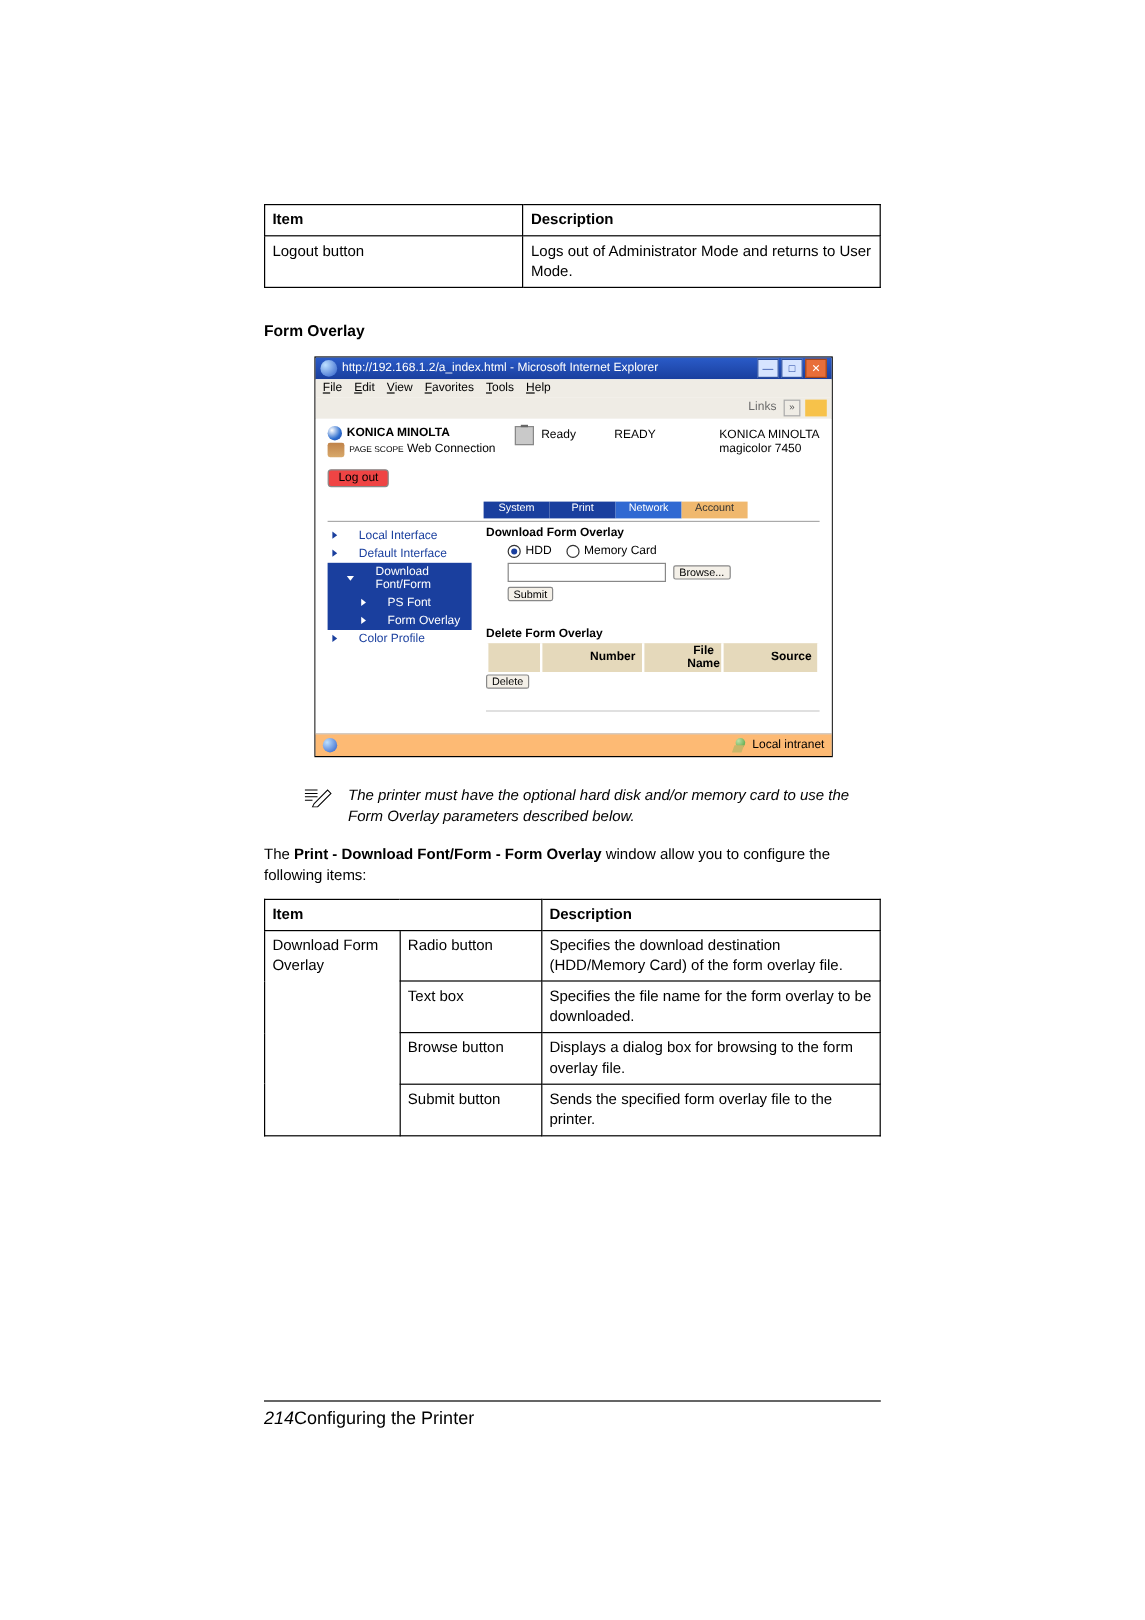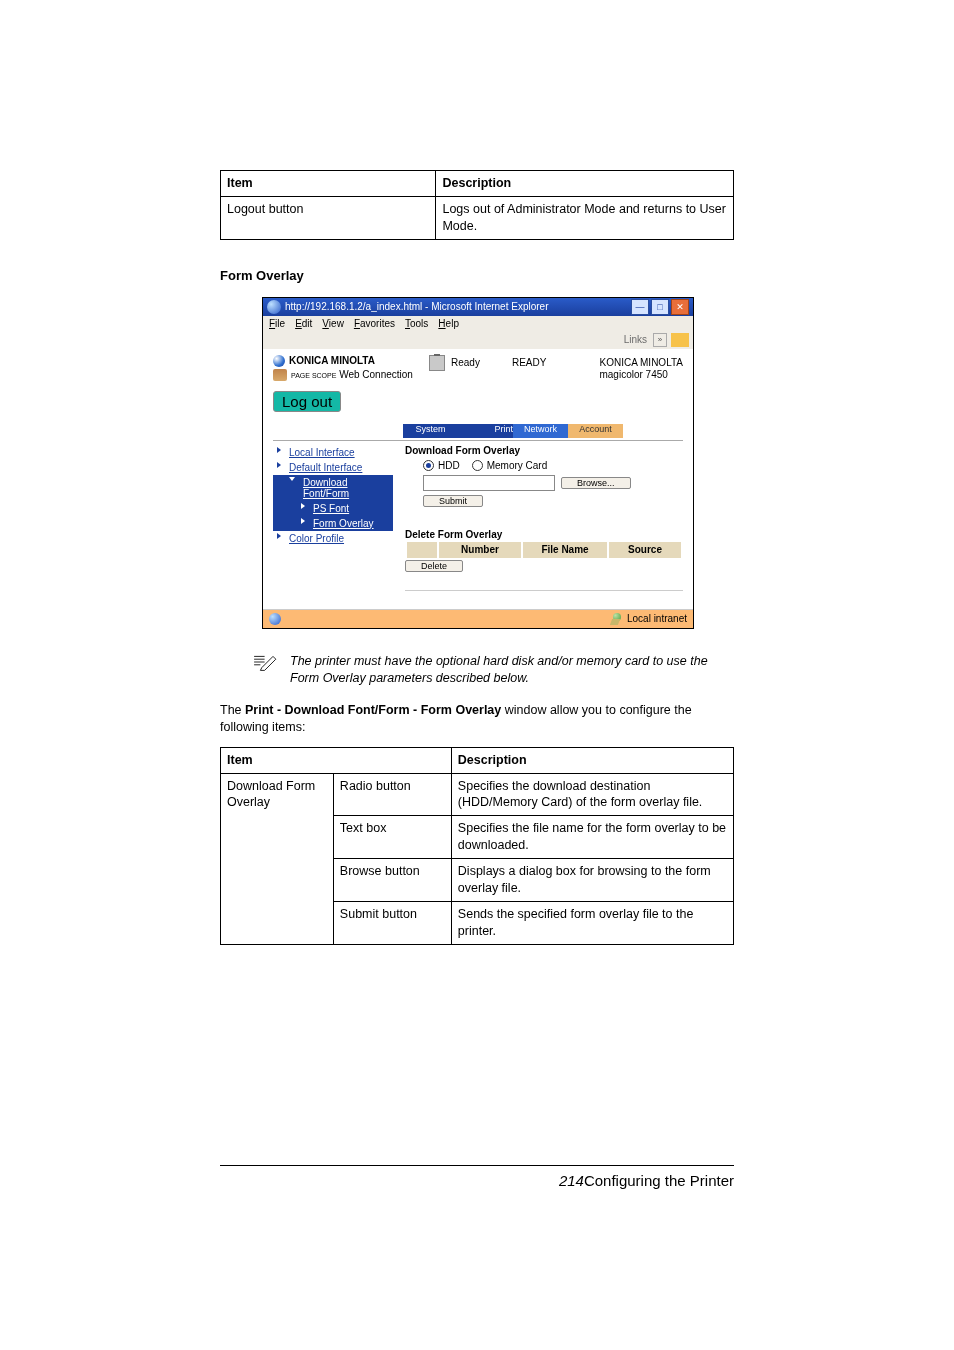--- a/index.html
+++ b/index.html
@@ -118,43 +118,43 @@
     border: 1px solid #888;
   }
   .printer-ico::before {
     content: ""; position: absolute; left: 4px; top: -2px; width: 6px; height: 2px;
     background: #666;
   }
   .rightcol { text-align: left; font-size: 10px; line-height: 1.2; padding-top: 2px;}
   .logout-row { padding: 6px 10px; }
   .logout-btn {
     border: 1px solid #888;
-    background: #14b8a6;
-    font-size: 15px;
+    background: #ef4444;
+    font-size: 10px;
     padding: 1px 8px;
     border-radius: 3px;
   }
   .tabbar { display: flex; padding: 0 10px; margin-top: 6px; }
   .tab {
     width: 55px; height: 14px; font-size: 9px; color: #fff;
     text-align: center;
   }
   .tab.sys { background: #1a3f9e; }
-  .tab.prt { background: #1a3f9e; text-align: right; }
+  .tab.prt { background: #1a3f9e; }
   .tab.net { background: #3069d2; }
   .tab.acc { background: #f0b86e; color: #333; }
   .tab-sep { border-bottom: 1px solid #aaa; margin: 2px 10px 0 10px; }
   .panel-row { display: flex; padding: 4px 10px 18px 10px; }
   .sidemenu {
     width: 120px;
   }
   .sidemenu .mi {
     font-size: 10px;
     padding: 2px 4px;
-    display: flex; align-items: flex-start; gap: 8px; text-decoration: underline;
+    display: flex; align-items: center; gap: 18px;
   }
   .mi.blue { color: #1a3f9e; }
   .mi.white { color: #fff; background: #1a3f9e; padding-left: 16px; }
   .mi .tri {
     width: 0; height: 0;
     border-top: 3px solid transparent;
     border-bottom: 3px solid transparent;
     border-left: 4px solid currentColor;
   }
   .mi.white.sub { padding-left: 28px; }
@@ -172,32 +172,32 @@
     display: inline-flex; align-items: center; justify-content: center;
   }
   .radio.checked::after {
     content: ""; width: 5px; height: 5px; background: #1a3f9e; border-radius: 50%;
   }
   .browse-row { display: flex; align-items: center; gap: 6px; margin: 4px 0 0 18px; }
   .tb {
     width: 130px; height: 14px; border: 1px solid #888; background: #fff;
   }
   .btn2 {
-    border: 1px solid #888; background: #f4f0e8; font-size: 9px; padding: 0 15px;
+    border: 1px solid #888; background: #f4f0e8; font-size: 9px; padding: 0 4px;
     border-radius: 2px;
   }
   .del-title { font-weight: bold; margin-top: 22px; }
   .del-table {
     border-collapse: collapse; width: 100%; margin-top: 2px;
   }
   .del-table th, .del-table td {
     font-size: 10px; text-align: center; font-weight: bold;
   }
   .del-table th {
-    background: #e5d9bb; border-left: 2px solid #fff; border-right: 2px solid #fff; height: 14px;
+    background: #e5d9bb; border-left: 2px solid #fff; border-right: 2px solid #fff; height: 14px; padding-left: 36px;
   }
   .del-btn-row { margin-top: 2px; }
   .status-bar {
     display: flex; align-items: center; height: 18px;
     background: #fdba74; border-top: 1px solid #ccc; font-size: 10px;
     padding: 0 6px;
   }
   .status-bar .spacer { flex: 1; }
   .zone-ico {
     width: 12px; height: 12px; display: inline-block;
@@ -227,21 +227,21 @@
   .note-text { font-style: italic; font-size: 12.5px; line-height: 1.4; }
 
   .body-para {
     font-size: 12.5px;
     line-height: 1.4;
     margin-bottom: 10px;
   }
 
   .footer {
     display: flex;
-    justify-content: flex-end;
+    justify-content: flex-start;
     align-items: baseline;
     border-top: 1px solid #000;
     padding-top: 6px;
     margin-top: 220px;
   }
   .footer .pg {
     font-style: italic;
     font-size: 15px;
   }
   .footer .sect {

